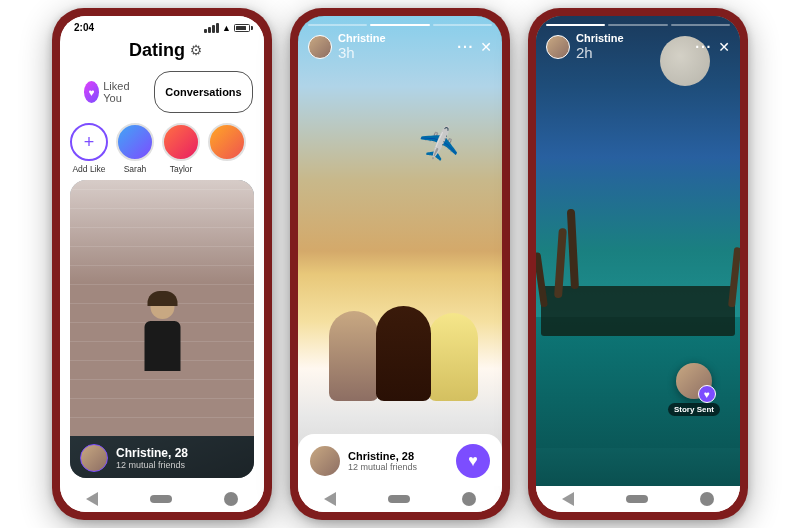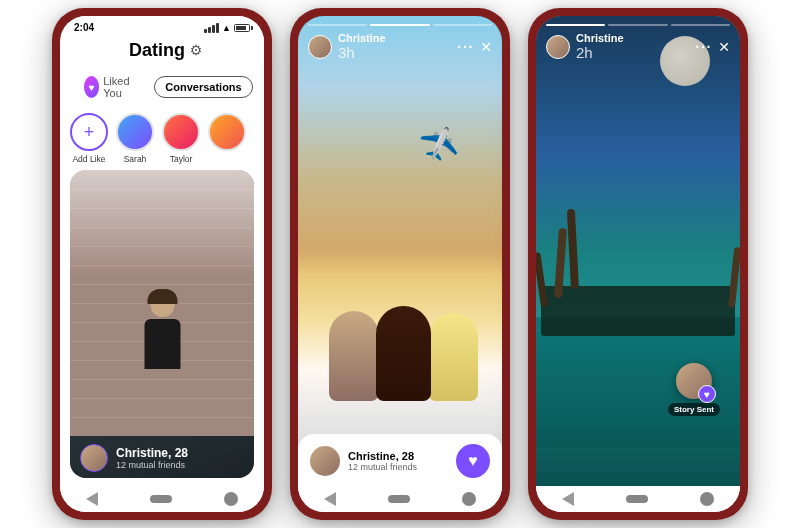--- a/index.html
+++ b/index.html
@@ -150,21 +150,21 @@
       align-items: center;
       gap: 4px;
       padding: 4px 10px;
       border-radius: 16px;
       font-size: 11px;
       font-weight: 500;
       color: #555;
     }
 
     .tab-conversations {
-      padding: 4px 10px;
+      padding: 14px 10px;
       border-radius: 16px;
       border: 1.5px solid #555;
       font-size: 11px;
       font-weight: 600;
       color: #000;
     }
 
     .heart-badge {
       width: 22px;
       height: 22px;

